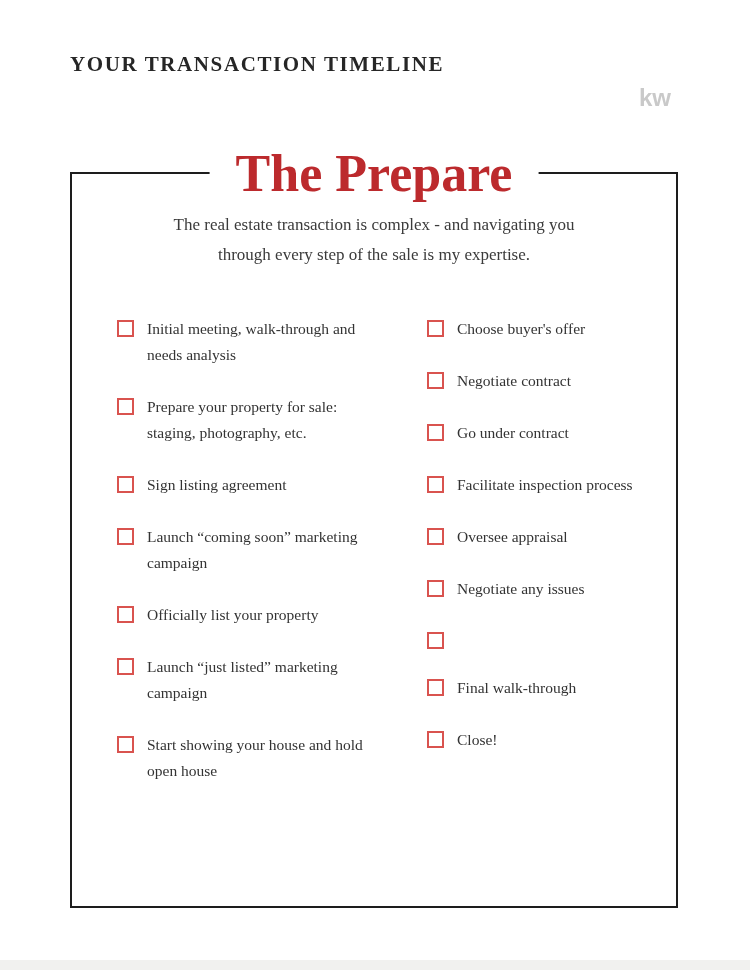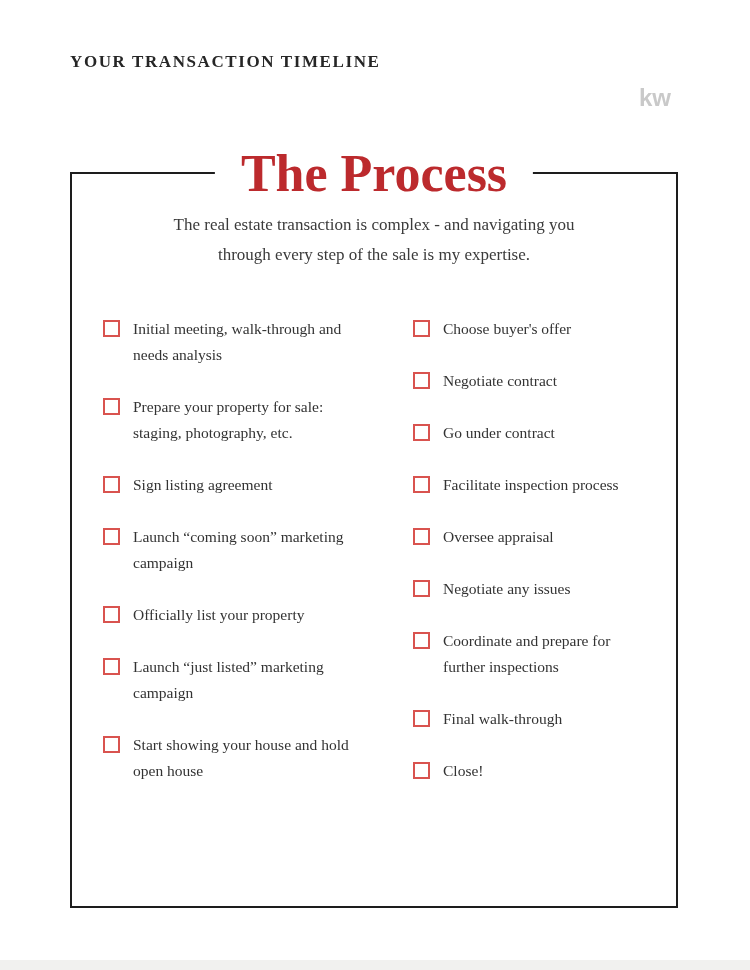--- a/index.html
+++ b/index.html
@@ -7,21 +7,21 @@
     width: 750px; height: 970px;
     background: #ffffff;
     font-family: "Liberation Serif", "DejaVu Serif", serif;
     position: relative;
     overflow: hidden;
   }
   .page { position: absolute; inset: 0; background: #ffffff; }
 
   .doc-header {
     position: absolute; left: 70px; top: 52px;
-    font-size: 17px; font-weight: bold;
+    font-size: 21px; font-weight: bold;
     letter-spacing: 1.6px; color: #262626;
     white-space: nowrap;
   }
   .kw-logo {
     position: absolute; left: 639px; top: 84px;
     font-family: "Liberation Sans", "DejaVu Sans", sans-serif;
     font-size: 24px; font-weight: 700; color: #c9c9c9;
     letter-spacing: 0px;
   }
 
@@ -46,21 +46,21 @@
     margin-top: 36px;
     text-align: center;
     font-size: 17px; line-height: 30px;
     color: #3b3b3b;
     white-space: pre-line;
   }
 
   .checklist-columns {
     display: flex;
     margin-top: 46px;
-    padding-left: 31px;
+    padding-left: 45px;
     box-sizing: border-box;
   }
   .checklist-col-left { width: 310px; flex: none; }
   .checklist-col-right { flex: 1; min-width: 0; }
 
   .item { display: flex; align-items: flex-start; margin-bottom: 26px; }
   .checkbox {
     width: 17px; height: 17px;
     border: 2px solid #d9534f;
     box-sizing: border-box;
@@ -85,21 +85,21 @@
 <body>
 
 <div class="page">
 
   <div class="doc-header">YOUR TRANSACTION TIMELINE</div>
 
   <div class="kw-logo">kw</div>
 
   <div class="process-box">
 
-    <div class="process-title">The Process</div>
+    <div class="process-title">The Prepare</div>
 
     <div class="process-subtitle">The real estate transaction is complex - and navigating you
 through every step of the sale is my expertise.</div>
 
     <div class="checklist-columns">
       <div class="checklist-col-left">
           <div class="item">
             <span class="checkbox"></span>
             <span class="item-label">Initial meeting, walk-through and
 needs analysis</span>
@@ -153,22 +153,20 @@
           <div class="item">
             <span class="checkbox"></span>
             <span class="item-label">Oversee appraisal</span>
           </div>
           <div class="item">
             <span class="checkbox"></span>
             <span class="item-label">Negotiate any issues</span>
           </div>
           <div class="item">
             <span class="checkbox"></span>
-            <span class="item-label">Coordinate and prepare for
-further inspections</span>
           </div>
           <div class="item">
             <span class="checkbox"></span>
             <span class="item-label">Final walk-through</span>
           </div>
           <div class="item">
             <span class="checkbox"></span>
             <span class="item-label">Close!</span>
           </div>
         </div>

